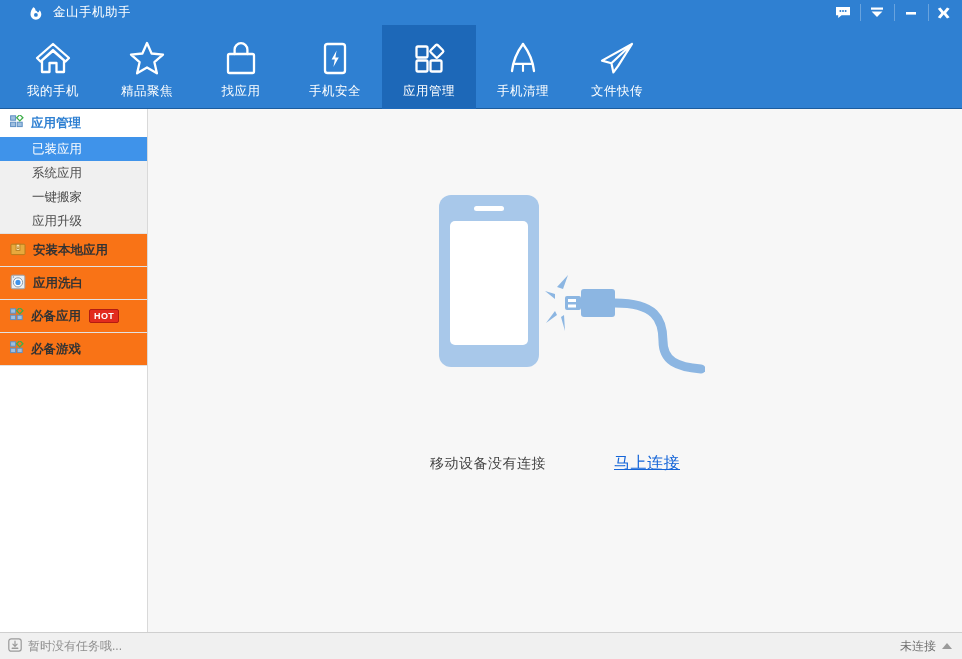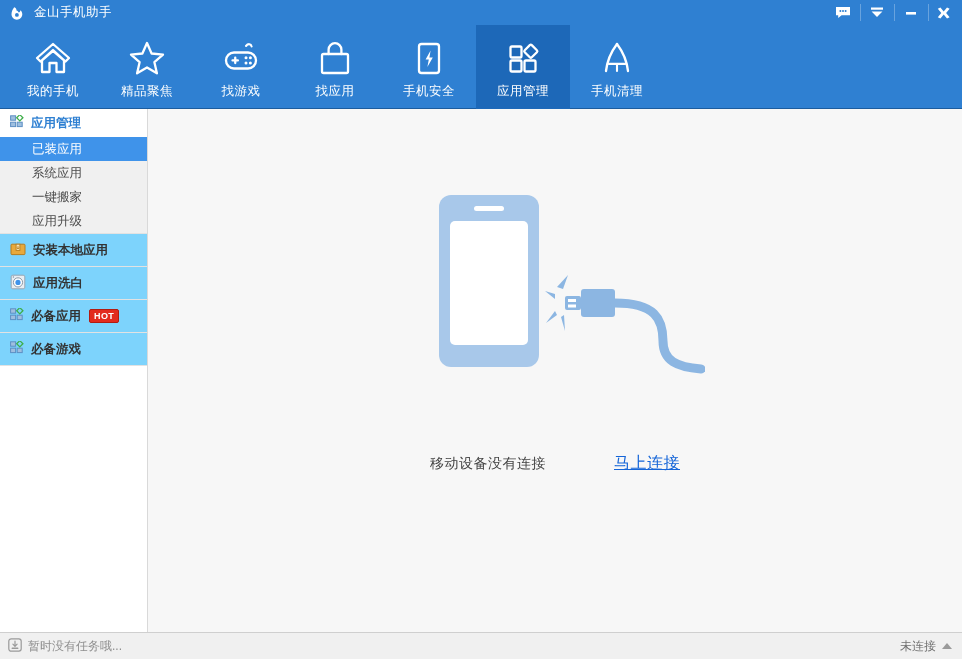--- a/index.html
+++ b/index.html
@@ -8,21 +8,21 @@
     font-family:"Liberation Sans","DejaVu Sans",sans-serif;
     font-size:12px;
     background:#ffffff;
     -webkit-font-smoothing:antialiased;
   }
   #app { position:relative; width:962px; height:659px; display:flex; flex-direction:column; }
 
   
   .titlebar {
     height:25px; background:#2f80d2; display:flex; align-items:center;
-    flex:0 0 25px; position:relative;
+    flex:0 0 25px; position:relative;padding-left:19px;
   }
   .title-logo { width:24px; display:flex; align-items:center; justify-content:center; margin-left:5px; }
   .title-text { color:#ffffff; font-size:12.5px; margin-left:5px; letter-spacing:.5px; }
   .win-controls { position:absolute; right:0; top:0; height:25px; display:flex; }
   .win-btn {
     width:34px; height:25px; display:flex; align-items:center; justify-content:center;
     cursor:pointer; position:relative;
   }
   .win-btn + .win-btn::before {
     content:""; position:absolute; left:0; top:4px; height:17px; width:1px;
@@ -57,21 +57,21 @@
   }
   .side-group-head .lbl { margin-left:7px; }
   .side-sub {
     height:24px; display:flex; align-items:center; padding-left:32px;
     color:#4a4a4a; font-size:12.5px; background:#f0f0f0; cursor:pointer;
   }
   .side-sub.selected { background:#3f93ea; color:#ffffff; }
   .side-item {
     height:33px; display:flex; align-items:center; padding-left:10px;
     color:#333333; font-size:12.5px; font-weight:bold; cursor:pointer;
-    border-top:1px solid #e2e2e2; background:#7dd3fc; position:relative;
+    border-top:1px solid #e2e2e2; background:#f97316; position:relative;
   }
   .side-item .lbl { margin-left:7px; }
   .hot-badge {
     margin-left:8px; background:#e22b1e; color:#ffffff; font-size:9px;
     font-weight:bold; padding:1px 4px 1px 4px; border-radius:2px;
     line-height:10px; letter-spacing:.4px;
     border:1px solid #b31b10;
   }
   .side-filler { border-top:1px solid #e2e2e2; height:100%; background:#ffffff; }
 
@@ -161,35 +161,20 @@
 
     <div class="nav-item">
       <div class="nav-icon">
         <svg width="38" height="36" viewBox="0 0 38 36">
           <path d="M19 3 L23.6 13.5 L35 14.6 L26.4 22.2 L28.9 33.3 L19 27.5 L9.1 33.3 L11.6 22.2 L3 14.6 L14.4 13.5 Z" fill="none" stroke="#ffffff" stroke-width="2.3" stroke-linejoin="round"></path>
         </svg>
       </div>
       <div class="nav-label">精品聚焦</div>
     </div>
 
-    <div class="nav-item">
-      <div class="nav-icon">
-        <svg width="38" height="36" viewBox="0 0 38 36">
-          <path d="M24 6c2-2.6 5-2.4 5.6.4" fill="none" stroke="#ffffff" stroke-width="2.1" stroke-linecap="round"></path>
-          <rect x="4" y="12.5" width="30" height="16" rx="8" fill="none" stroke="#ffffff" stroke-width="2.3"></rect>
-          <rect x="9.4" y="19.2" width="7.6" height="2.3" rx="1.1" fill="#ffffff"></rect>
-          <rect x="12.1" y="16.6" width="2.3" height="7.6" rx="1.1" fill="#ffffff"></rect>
-          <circle cx="24" cy="17.8" r="1.5" fill="#ffffff"></circle>
-          <circle cx="28.4" cy="17.8" r="1.5" fill="#ffffff"></circle>
-          <circle cx="24" cy="23" r="1.5" fill="#ffffff"></circle>
-          <circle cx="28.4" cy="23" r="1.5" fill="#ffffff"></circle>
-        </svg>
-      </div>
-      <div class="nav-label">找游戏</div>
-    </div>
 
     <div class="nav-item">
       <div class="nav-icon">
         <svg width="38" height="36" viewBox="0 0 38 36">
           <path d="M12.6 14V9.6a6.4 6.4 0 0 1 12.8 0V14" fill="none" stroke="#ffffff" stroke-width="2.3" stroke-linecap="round"></path>
           <rect x="6" y="14" width="26" height="19" rx="1.6" fill="none" stroke="#ffffff" stroke-width="2.3"></rect>
         </svg>
       </div>
       <div class="nav-label">找应用</div>
     </div>
@@ -222,20 +207,28 @@
         <svg width="38" height="36" viewBox="0 0 38 36">
           <path d="M19 4 C13 12 9 22 8 31" fill="none" stroke="#ffffff" stroke-width="2.3" stroke-linecap="round"></path>
           <path d="M19 4 C25 12 29 22 30 31" fill="none" stroke="#ffffff" stroke-width="2.3" stroke-linecap="round"></path>
           <path d="M10.6 23.8 H27.4" fill="none" stroke="#ffffff" stroke-width="2.3" stroke-linecap="round"></path>
           <path d="M19 24.4 V31" fill="none" stroke="#ffffff" stroke-width="2.1" stroke-linecap="round"></path>
         </svg>
       </div>
       <div class="nav-label">手机清理</div>
     </div>
 
+    <div class="nav-item">
+      <div class="nav-icon">
+        <svg width="38" height="36" viewBox="0 0 38 36">
+          <path d="M34 4 L4 20.6 L13.4 23.2 L34 4 Z M13.4 23.2 L15.4 32.4 L20 26.2 L34 4 Z" fill="none" stroke="#ffffff" stroke-width="2.2" stroke-linejoin="round"></path>
+        </svg>
+      </div>
+      <div class="nav-label">文件快传</div>
+    </div>
   </div>
 
   <div class="workspace">
 
     <div class="sidebar">
 
       <div class="side-group-head">
         <span>
           <svg width="14" height="13" viewBox="0 0 14 13">
             <rect x="0.6" y="0.8" width="5" height="4.4" fill="#9fbfe0" stroke="#5d8fc4" stroke-width="1"></rect>

